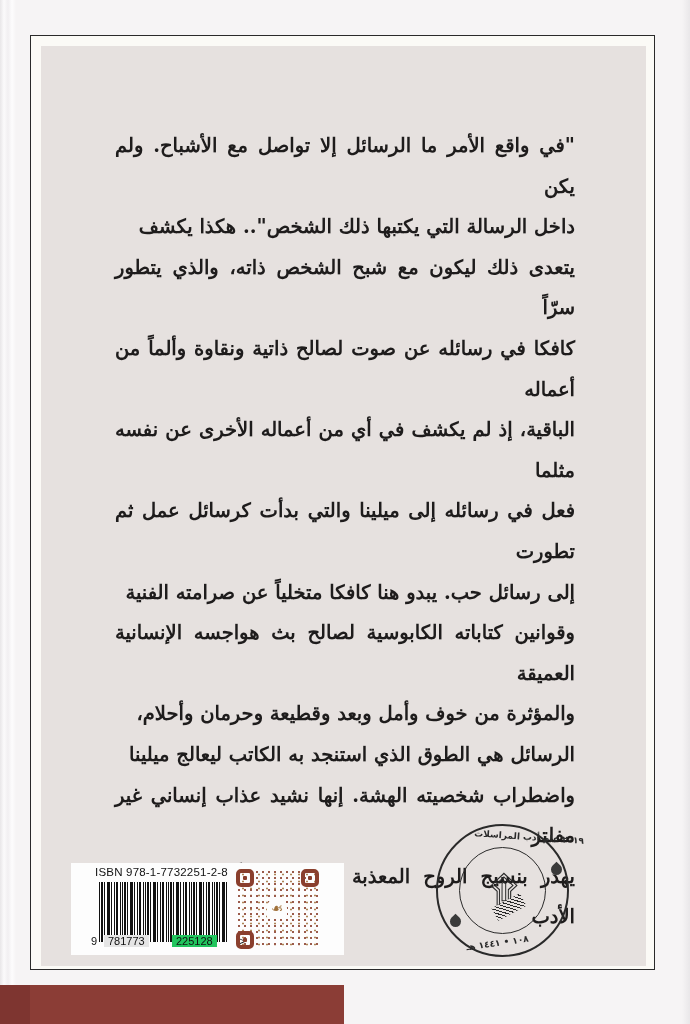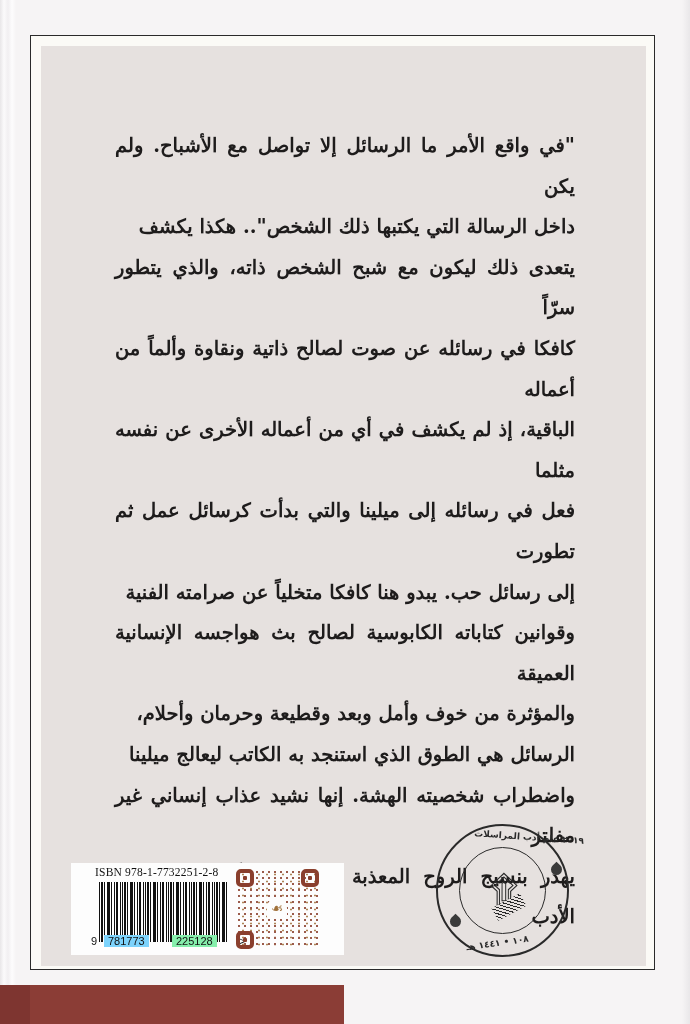--- a/index.html
+++ b/index.html
@@ -50,37 +50,37 @@
   .credit-label {
     font-family:"DejaVu Serif", serif; font-size:13px; color:#be185d;
     direction:rtl; white-space:nowrap;
   }
   .isbn-box {
     position:absolute; left:71px; top:863px; width:273px; height:92px;
     background:#fdfdfd;
   }
   .isbn-text {
     position:absolute; left:24px; top:3px;
-    font-family:Liberation Serif, serif; font-size:11.5px; color:#111;
+    font-family:Liberation Sans, sans-serif; font-size:11.5px; color:#111;
     letter-spacing:0.2px;
   }
   .barcode {
     position:absolute; left:28px; top:19px; width:128px; height:60px;
     background:repeating-linear-gradient(90deg,
       #111 0 1px,#fff 1px 2px,#111 2px 4px,#fff 4px 5px,#111 5px 6px,#fff 6px 8px,
       #111 8px 11px,#fff 11px 12px,#111 12px 13px,#fff 13px 15px,#111 15px 16px,#fff 16px 17px,
       #111 17px 19px,#fff 19px 21px,#111 21px 22px,#fff 22px 23px);
   }
   .barcode-digits {
     position:absolute; left:20px; top:72px; width:150px; height:14px;
     font-family:"Liberation Sans", sans-serif; font-size:11px; color:#111;
   }
   .barcode-digits .d0 { position:absolute; left:0; top:0; }
-  .barcode-digits .d1 { position:absolute; left:13px; top:0; background:#7dd3fc; padding:0 4px; }
-  .barcode-digits .d2 { position:absolute; left:81px; top:0; background:#86efac; padding:0 4px;text-align:right; }
+  .barcode-digits .d1 { position:absolute; left:13px; top:0; background:#e5e5e5; padding:0 4px; }
+  .barcode-digits .d2 { position:absolute; left:81px; top:0; background:#22c55e; padding:0 4px;text-align:right; }
   .barcode-digits .d3 { position:absolute; left:148px; top:0; }
   .qr {
     position:absolute; left:165px; top:6px; width:83px; height:80px;
   }
   .qr .finder {
     position:absolute; width:18px; height:18px; border:4px solid #8a3f2d; border-radius:5px;
     box-sizing:border-box;
   }
   .qr .finder::after {
     content:""; position:absolute; left:3px; top:3px; width:4px; height:4px;

